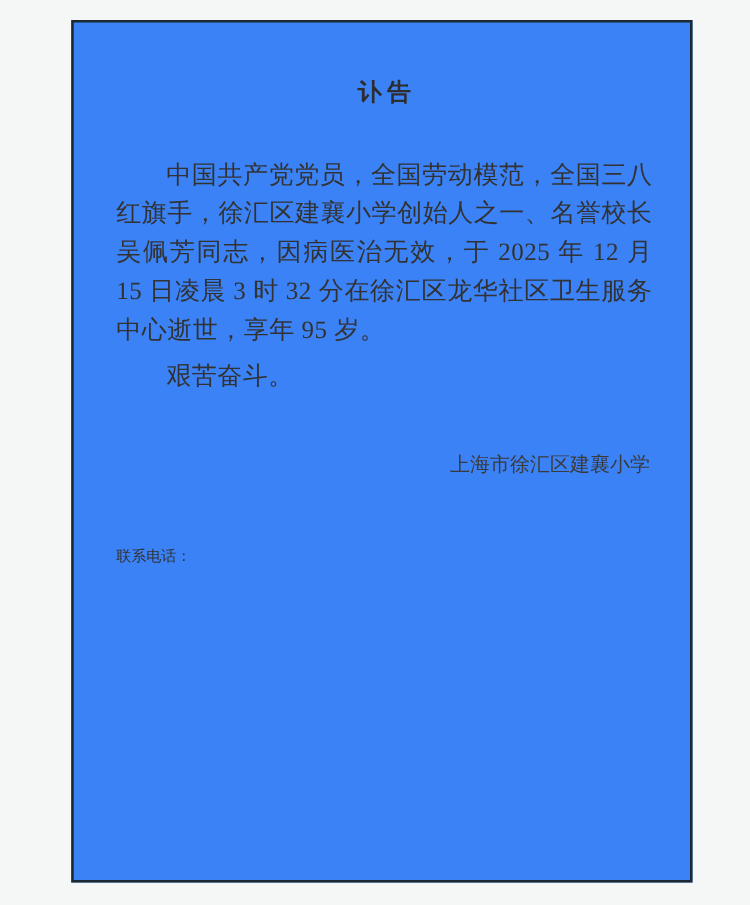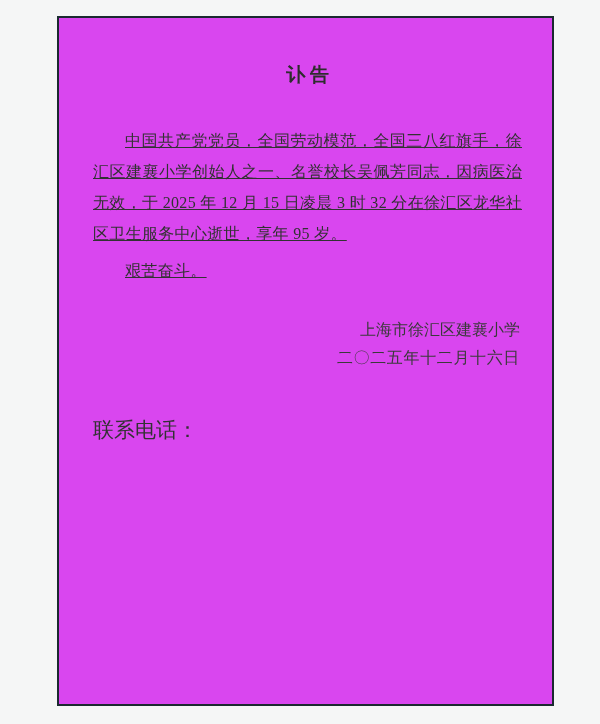--- a/index.html
+++ b/index.html
@@ -35,66 +35,64 @@
   .title {
     margin: 44px 0 0 0;
     font-size: 19px;
     line-height: 26px;
     font-weight: bold;
     text-align: center;
     color: #2d2d2d;
   }
   .body-para {
     margin: 6px 0 0 0;
-    font-size: 16px;
+    font-size: 20px;
     line-height: 31px;
     text-align: justify;
     text-indent: 2em;
     color: #323232;
     letter-spacing: 0.02em;
-    text-decoration: underline;
   }
   .body-para.first {
     margin-top: 37px;
   }
   .signature {
-    margin-top: 30px;
+    margin-top: 42px;
     text-align: right;
     font-size: 16px;
     line-height: 28px;
     color: #3a3a3a;
     padding-right: 2px;
   }
   .signature .sig-date {
     letter-spacing: 0.04em;
   }
   .contact {
     margin-top: 42px;
     text-align: left;
-    font-size: 21px;
+    font-size: 12px;
     line-height: 33px;
     color: #323232;
     font-family: Liberation Serif, serif;
   }
 </style>
 </head>
 <body style="background: rgb(245, 246, 246);">
 
 <div class="canvas">
-  <div class="paper" style="background: #d946ef; border-color: rgb(27, 42, 48);">
+  <div class="paper" style="background: #3b82f6; border-color: rgb(27, 42, 48);">
     <h1 class="title">讣 告</h1>
 
     <p class="body-para first">中国共产党党员，全国劳动模范，全国三八红旗手，徐汇区建襄小学创始人之一、名誉校长吴佩芳同志，因病医治无效，于 2025 年 12 月 15 日凌晨 3 时 32 分在徐汇区龙华社区卫生服务中心逝世，享年 95 岁。</p>
 
 
 
     <p class="body-para">艰苦奋斗。</p>
 
     <div class="signature">
       <div class="sig-org">上海市徐汇区建襄小学</div>
-      <div class="sig-date">二〇二五年十二月十六日</div>
     </div>
 
     <div class="contact">
       <div>联系电话：</div>
     </div>
   </div>
 </div>
 
 </body></html>

